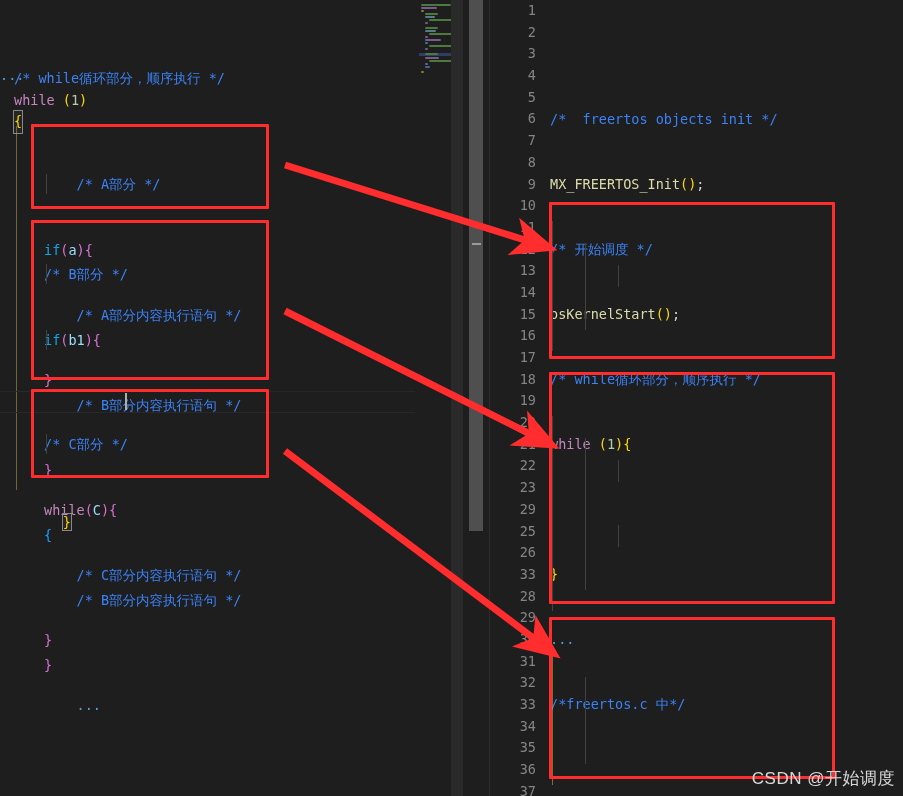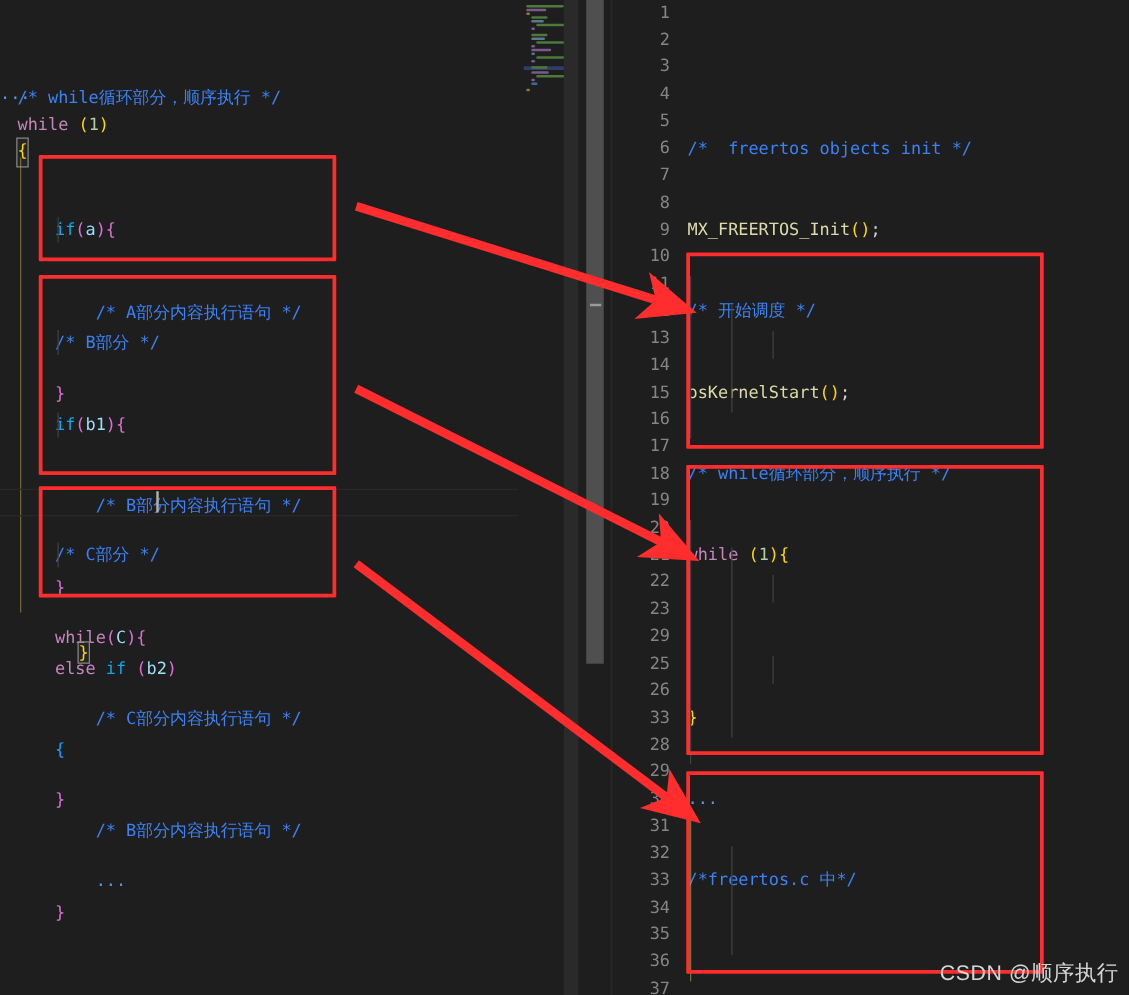--- a/index.html
+++ b/index.html
@@ -163,32 +163,32 @@
     <div class="ln-row" style="position:absolute;top:90px;left:14px">
       <span class="txt"><span class="kw">while</span> <span class="p1">(</span><span class="num">1</span><span class="p1">)</span></span>
     </div>
 
     <div class="ln-row" style="position:absolute;top:111px;left:14px">
       <span class="txt p1 brace-match">{</span>
     </div>
 
     
     <div style="position:absolute;top:131px;left:44px">
+      <div style="height:21.7px"><span class="cmt">    /* A部分 */</span></div>
       <div style="height:21.7px"><span><span class="kwb">if</span><span class="p2">(</span><span class="var">a</span><span class="p2">)</span><span class="p2">{</span></span></div>
       <div style="height:21.7px"><span class="cmt">    /* A部分内容执行语句 */</span></div>
       <div style="height:21.7px"><span class="p2">}</span></div>
     </div>
 
     
     <div style="position:absolute;top:221px;left:44px">
       <div style="height:21.7px"><span class="cmt">/* B部分 */</span></div>
       <div style="height:21.7px"><span><span class="kwb">if</span><span class="p2">(</span><span class="var">b1</span><span class="p2">)</span><span class="p2">{</span></span></div>
       <div style="height:21.7px"><span class="cmt">    /* B部分内容执行语句 */</span></div>
       <div style="height:21.7px"><span class="p2">}</span></div>
-      <div style="height:21.7px"><span><span class="kw">else</span> <span class="kwb">if</span> <span class="p2">(</span><span class="var">b2</span><span class="p2">)</span></span></div>
       <div style="height:21.7px"><span class="p3">{</span></div>
       <div style="height:21.7px"><span class="cmt">    /* B部分内容执行语句 */</span></div>
       <div style="height:21.7px"><span class="p2">}</span></div>
     </div>
 
     
     <div style="position:absolute;top:391px;left:44px">
       <div style="height:21.7px"><span class="cmt">/* C部分 */</span></div>
       <div style="height:21.7px"><span><span class="kw">while</span><span class="p2">(</span><span class="var">C</span><span class="p2">)</span><span class="p2">{</span></span></div>
       <div style="height:21.7px"><span class="cmt">    /* C部分内容执行语句 */</span></div>
@@ -363,13 +363,13 @@
   <defs>
     <marker id="ah" markerWidth="7" markerHeight="7" refX="2.2" refY="3.1" orient="auto">
       <path d="M0,0.3 L6.6,3.1 L0,5.9 L1.7,3.1 Z" fill="#ff2d2d"></path>
     </marker>
   </defs>
   <line x1="285" y1="165" x2="528" y2="241" stroke="#ff2d2d" stroke-width="7" marker-end="url(#ah)"></line>
   <line x1="285" y1="311" x2="532" y2="435" stroke="#ff2d2d" stroke-width="7" marker-end="url(#ah)"></line>
   <line x1="285" y1="451" x2="536" y2="640" stroke="#ff2d2d" stroke-width="7" marker-end="url(#ah)"></line>
 </svg>
 
-<div id="watermark">CSDN @顺序执行</div>
+<div id="watermark">CSDN @开始调度</div>
 
 </body></html>

